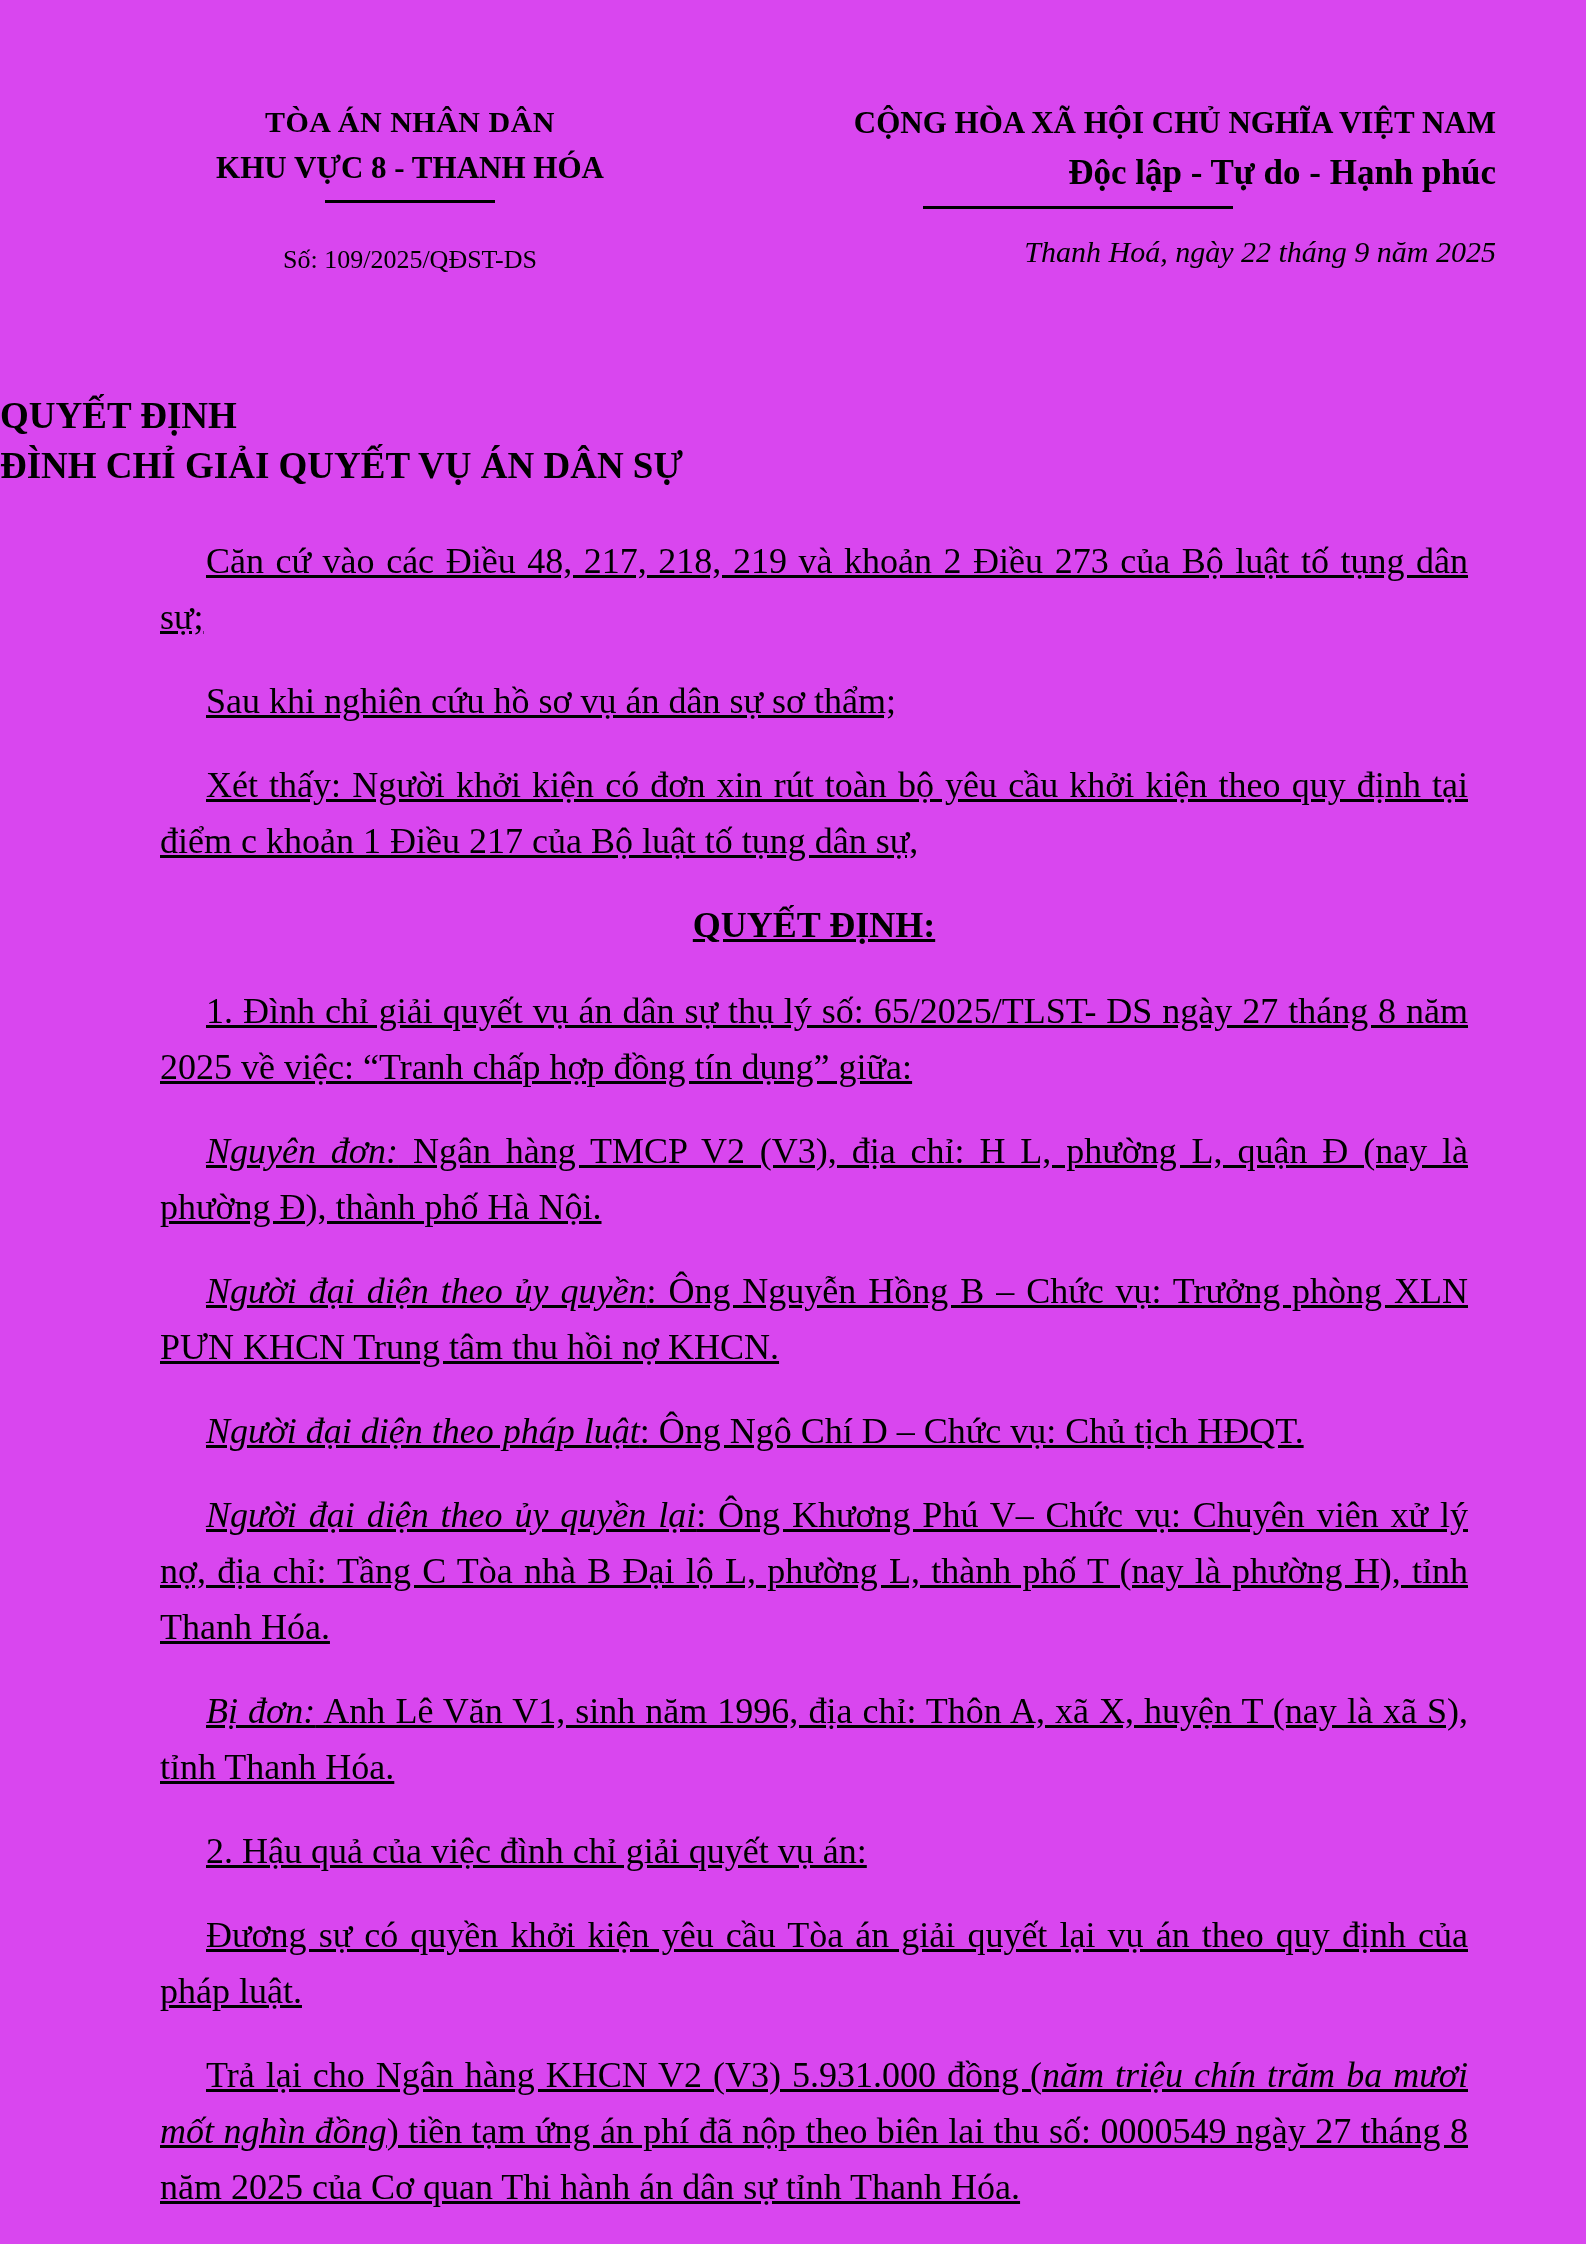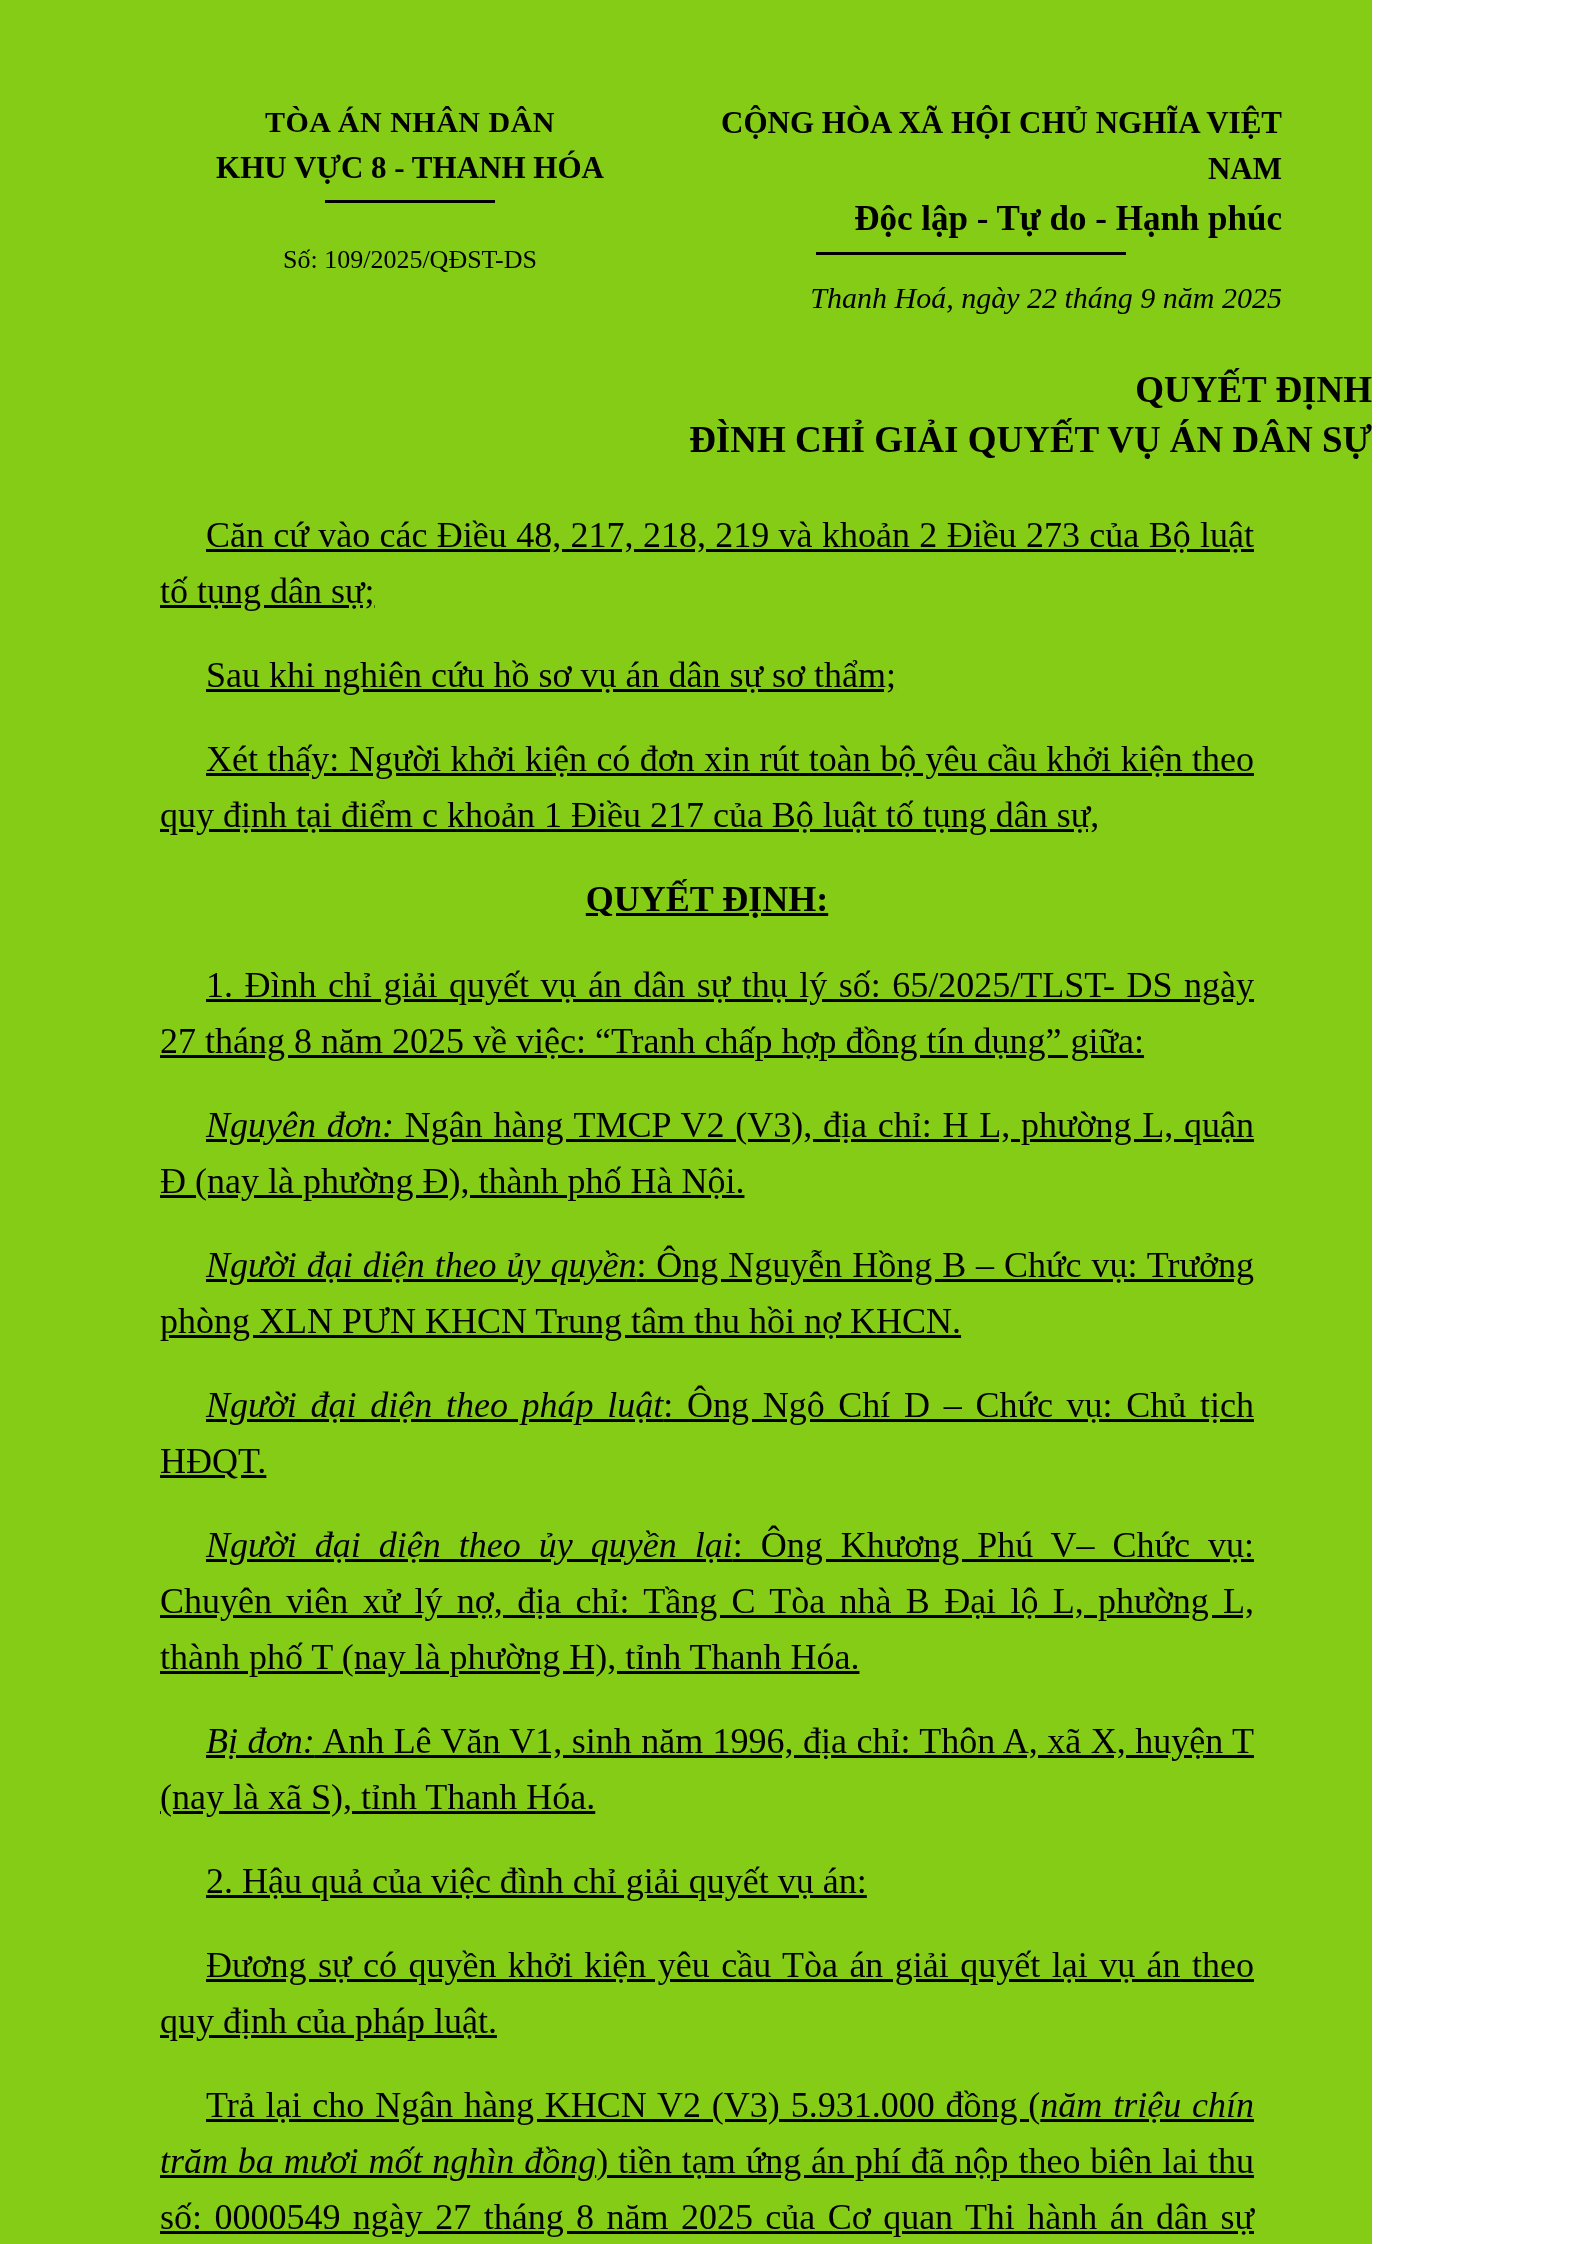--- a/index.html
+++ b/index.html
@@ -1,20 +1,20 @@
 <!DOCTYPE html>
 <html lang="vi"><head>
 <meta charset="utf-8">
 <style>
   html, body { margin: 0; padding: 0; background: #ffffff; }
   .page {
     position: relative;
-    width: 1372px;
+    width: 1586px;
     height: 2244px;
-    background: #84cc16;
+    background: #d946ef;
     color: #000000;
     font-family: "Liberation Serif", "DejaVu Serif", serif;
     overflow: hidden;
     box-sizing: border-box;
   }
   .header {
     display: flex;
     padding: 100px 90px 0 160px;
   }
   .header-left {
@@ -59,25 +59,25 @@
     width: 310px;
     border-top: 3px solid #000;
     margin: 6px auto 0;
   }
   .dateline {
     font-style: italic;
     font-size: 30px;
     margin-top: 26px;
   }
   .doc-title {
-    text-align: right;
+    text-align: left;
     font-weight: bold;
     font-size: 37px;
     line-height: 50px;
-    margin-top: 50px;
+    margin-top: 116px;
   }
   .doc-body {
     margin: 42px 118px 0 160px;
     font-size: 36px;
     line-height: 56px;
     text-align: justify;
   }
   .para {
     margin: 0 0 28px 0;
     text-indent: 46px;

